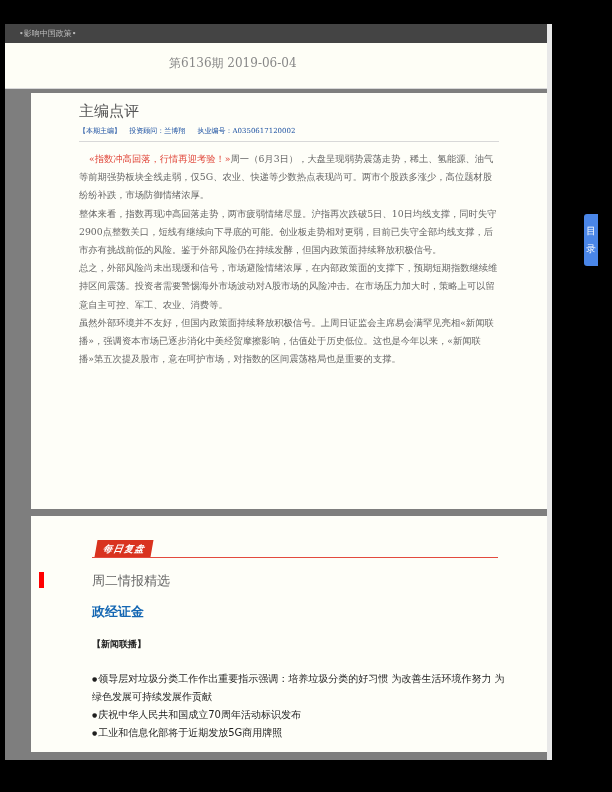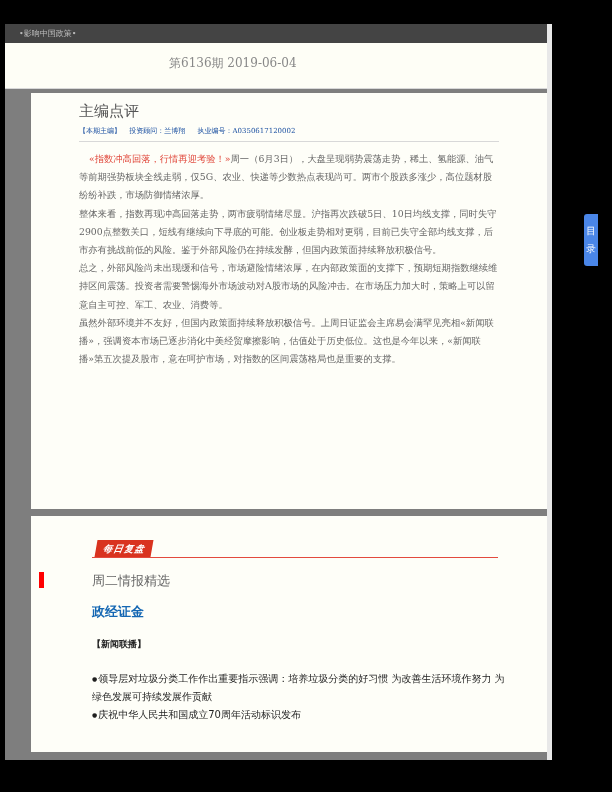--- a/index.html
+++ b/index.html
@@ -91,20 +91,21 @@
     <div class="tag-wrap">
       <span class="tag">每日复盘</span>
       <div class="tag-line"></div>
     </div>
     <h2 class="c2-title">周二情报精选</h2>
     <div class="c2-sub">政经证金</div>
     <div class="c2-section">【新闻联播】</div>
     <ul class="c2-list">
       <li>领导层对垃圾分类工作作出重要指示强调：培养垃圾分类的好习惯 为改善生活环境作努力 为绿色发展可持续发展作贡献</li>
       <li>庆祝中华人民共和国成立70周年活动标识发布</li>
+      <li>工业和信息化部将于近期发放5G商用牌照</li>
     </ul>
   </div>
 
   <div class="scroll-rail"></div>
 </div>
 
 <div class="toc-tab">
   <span>目</span>
   <span>录</span>
 </div>

